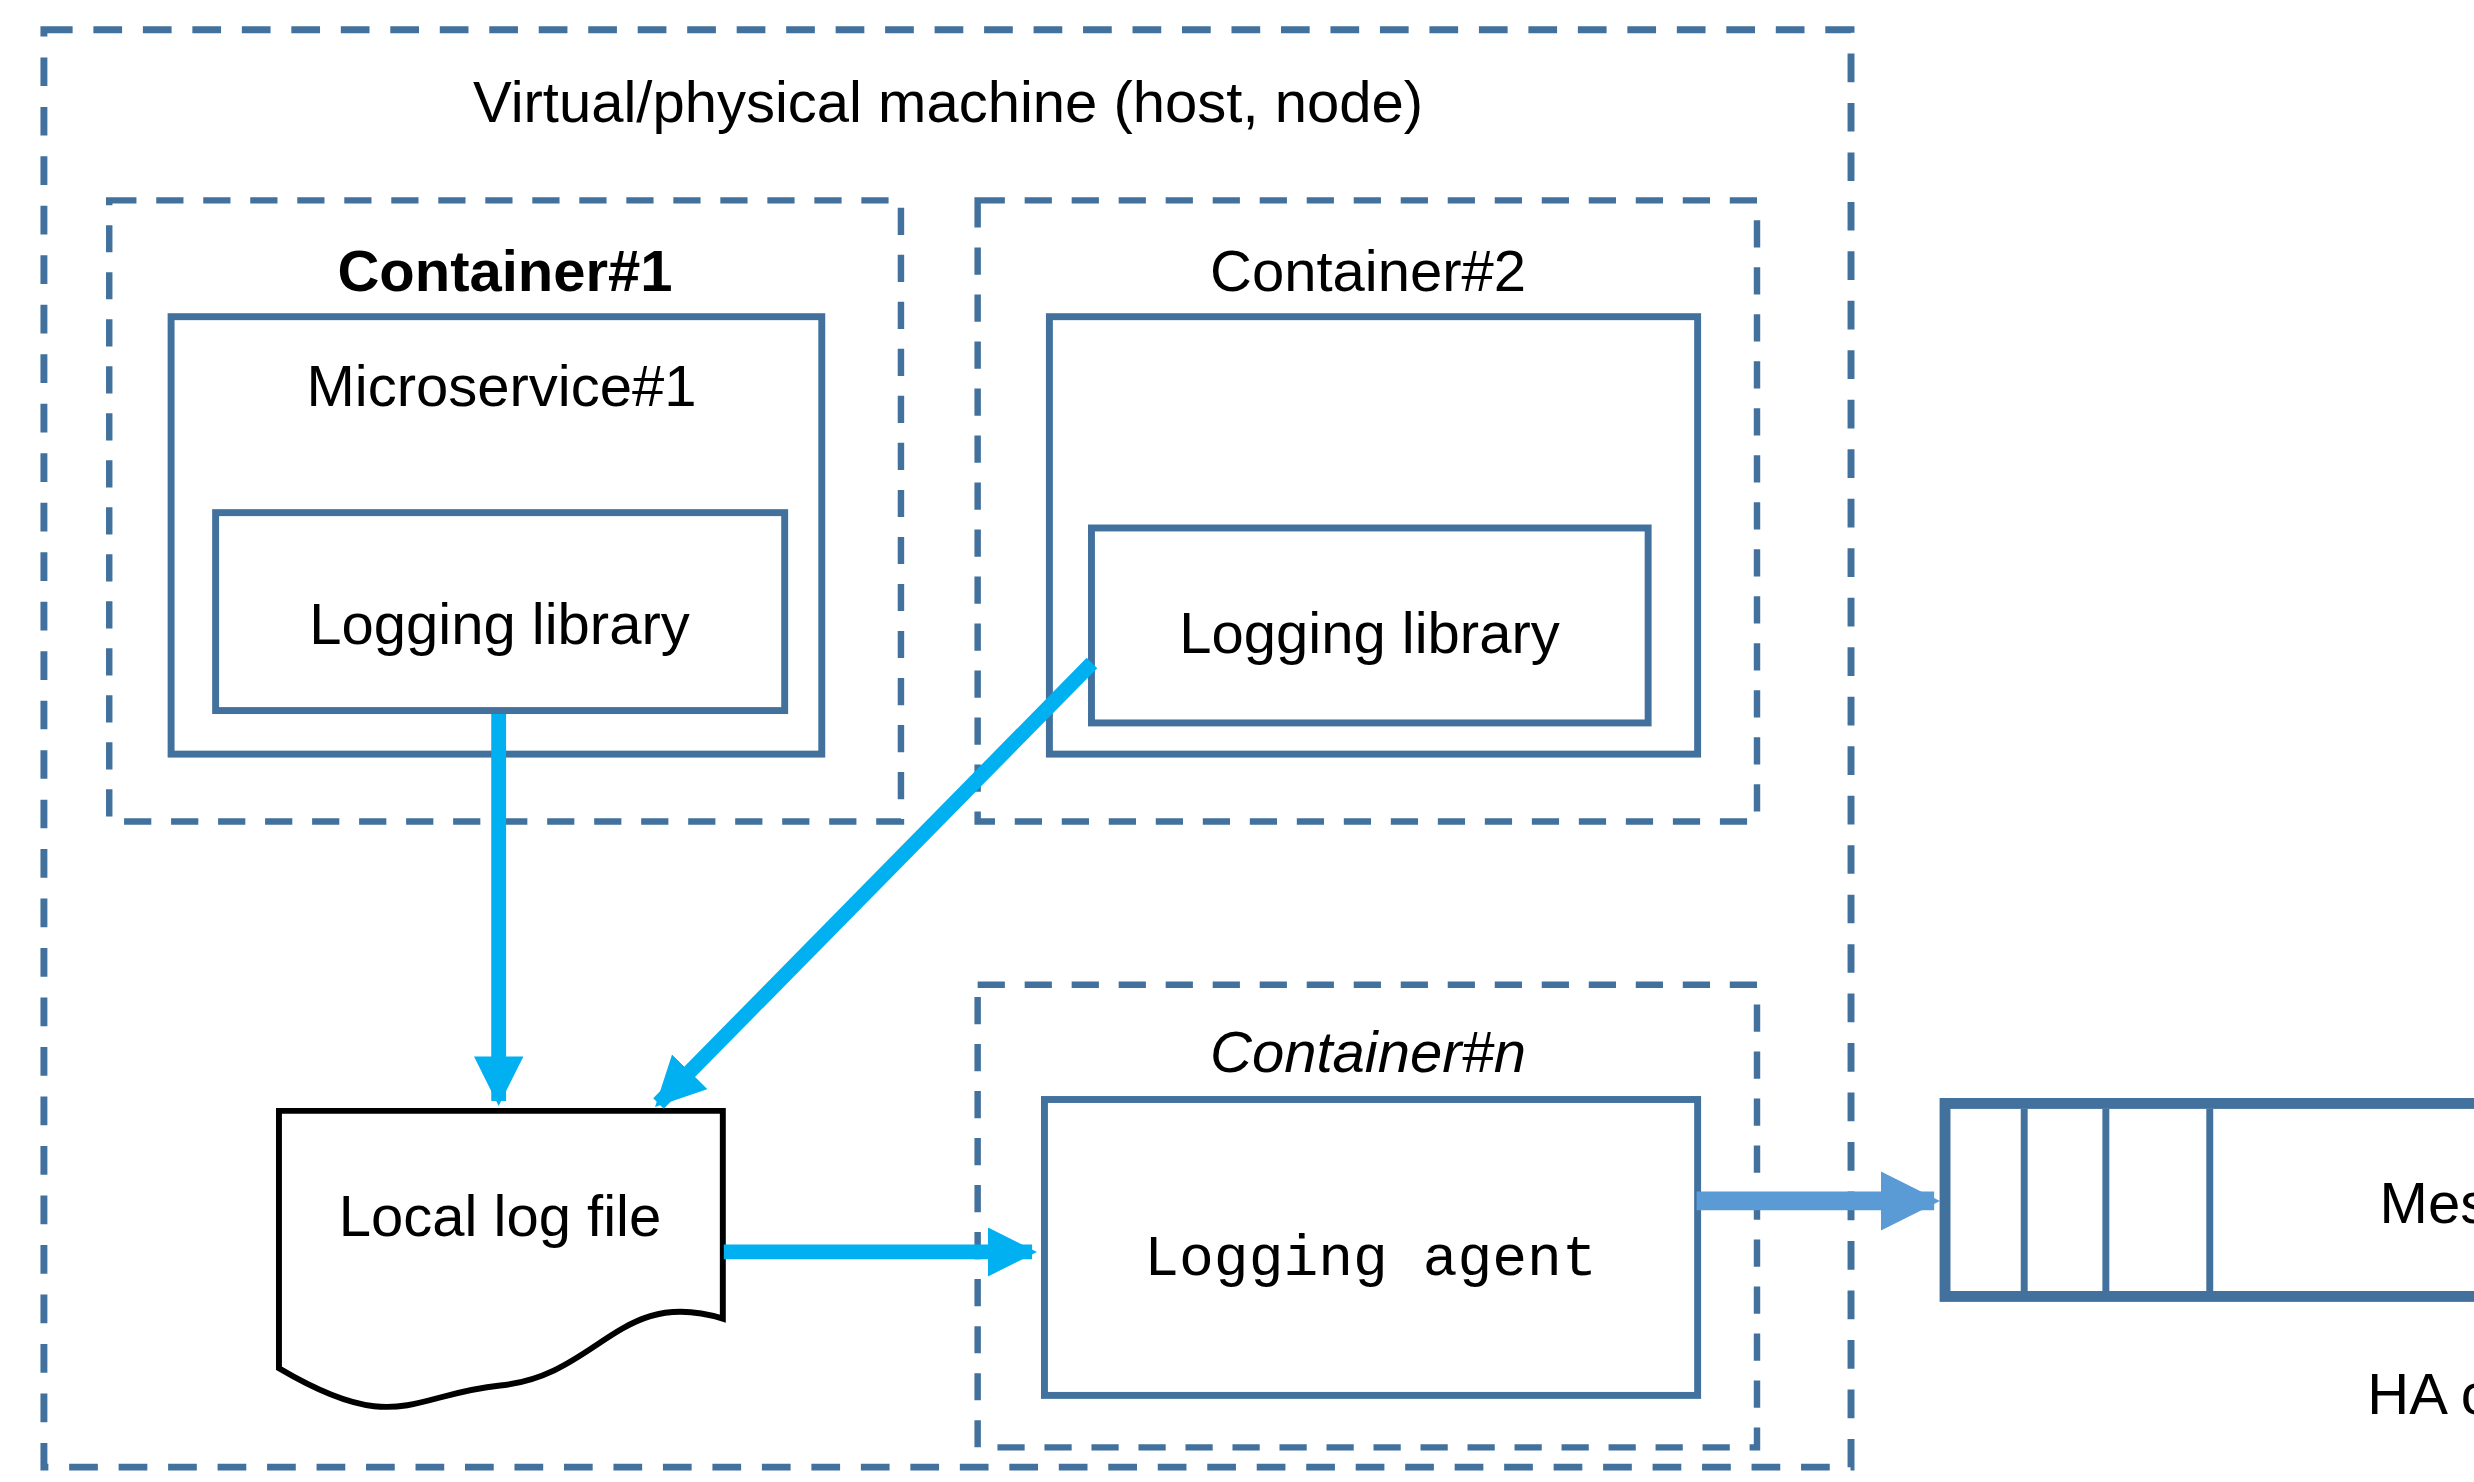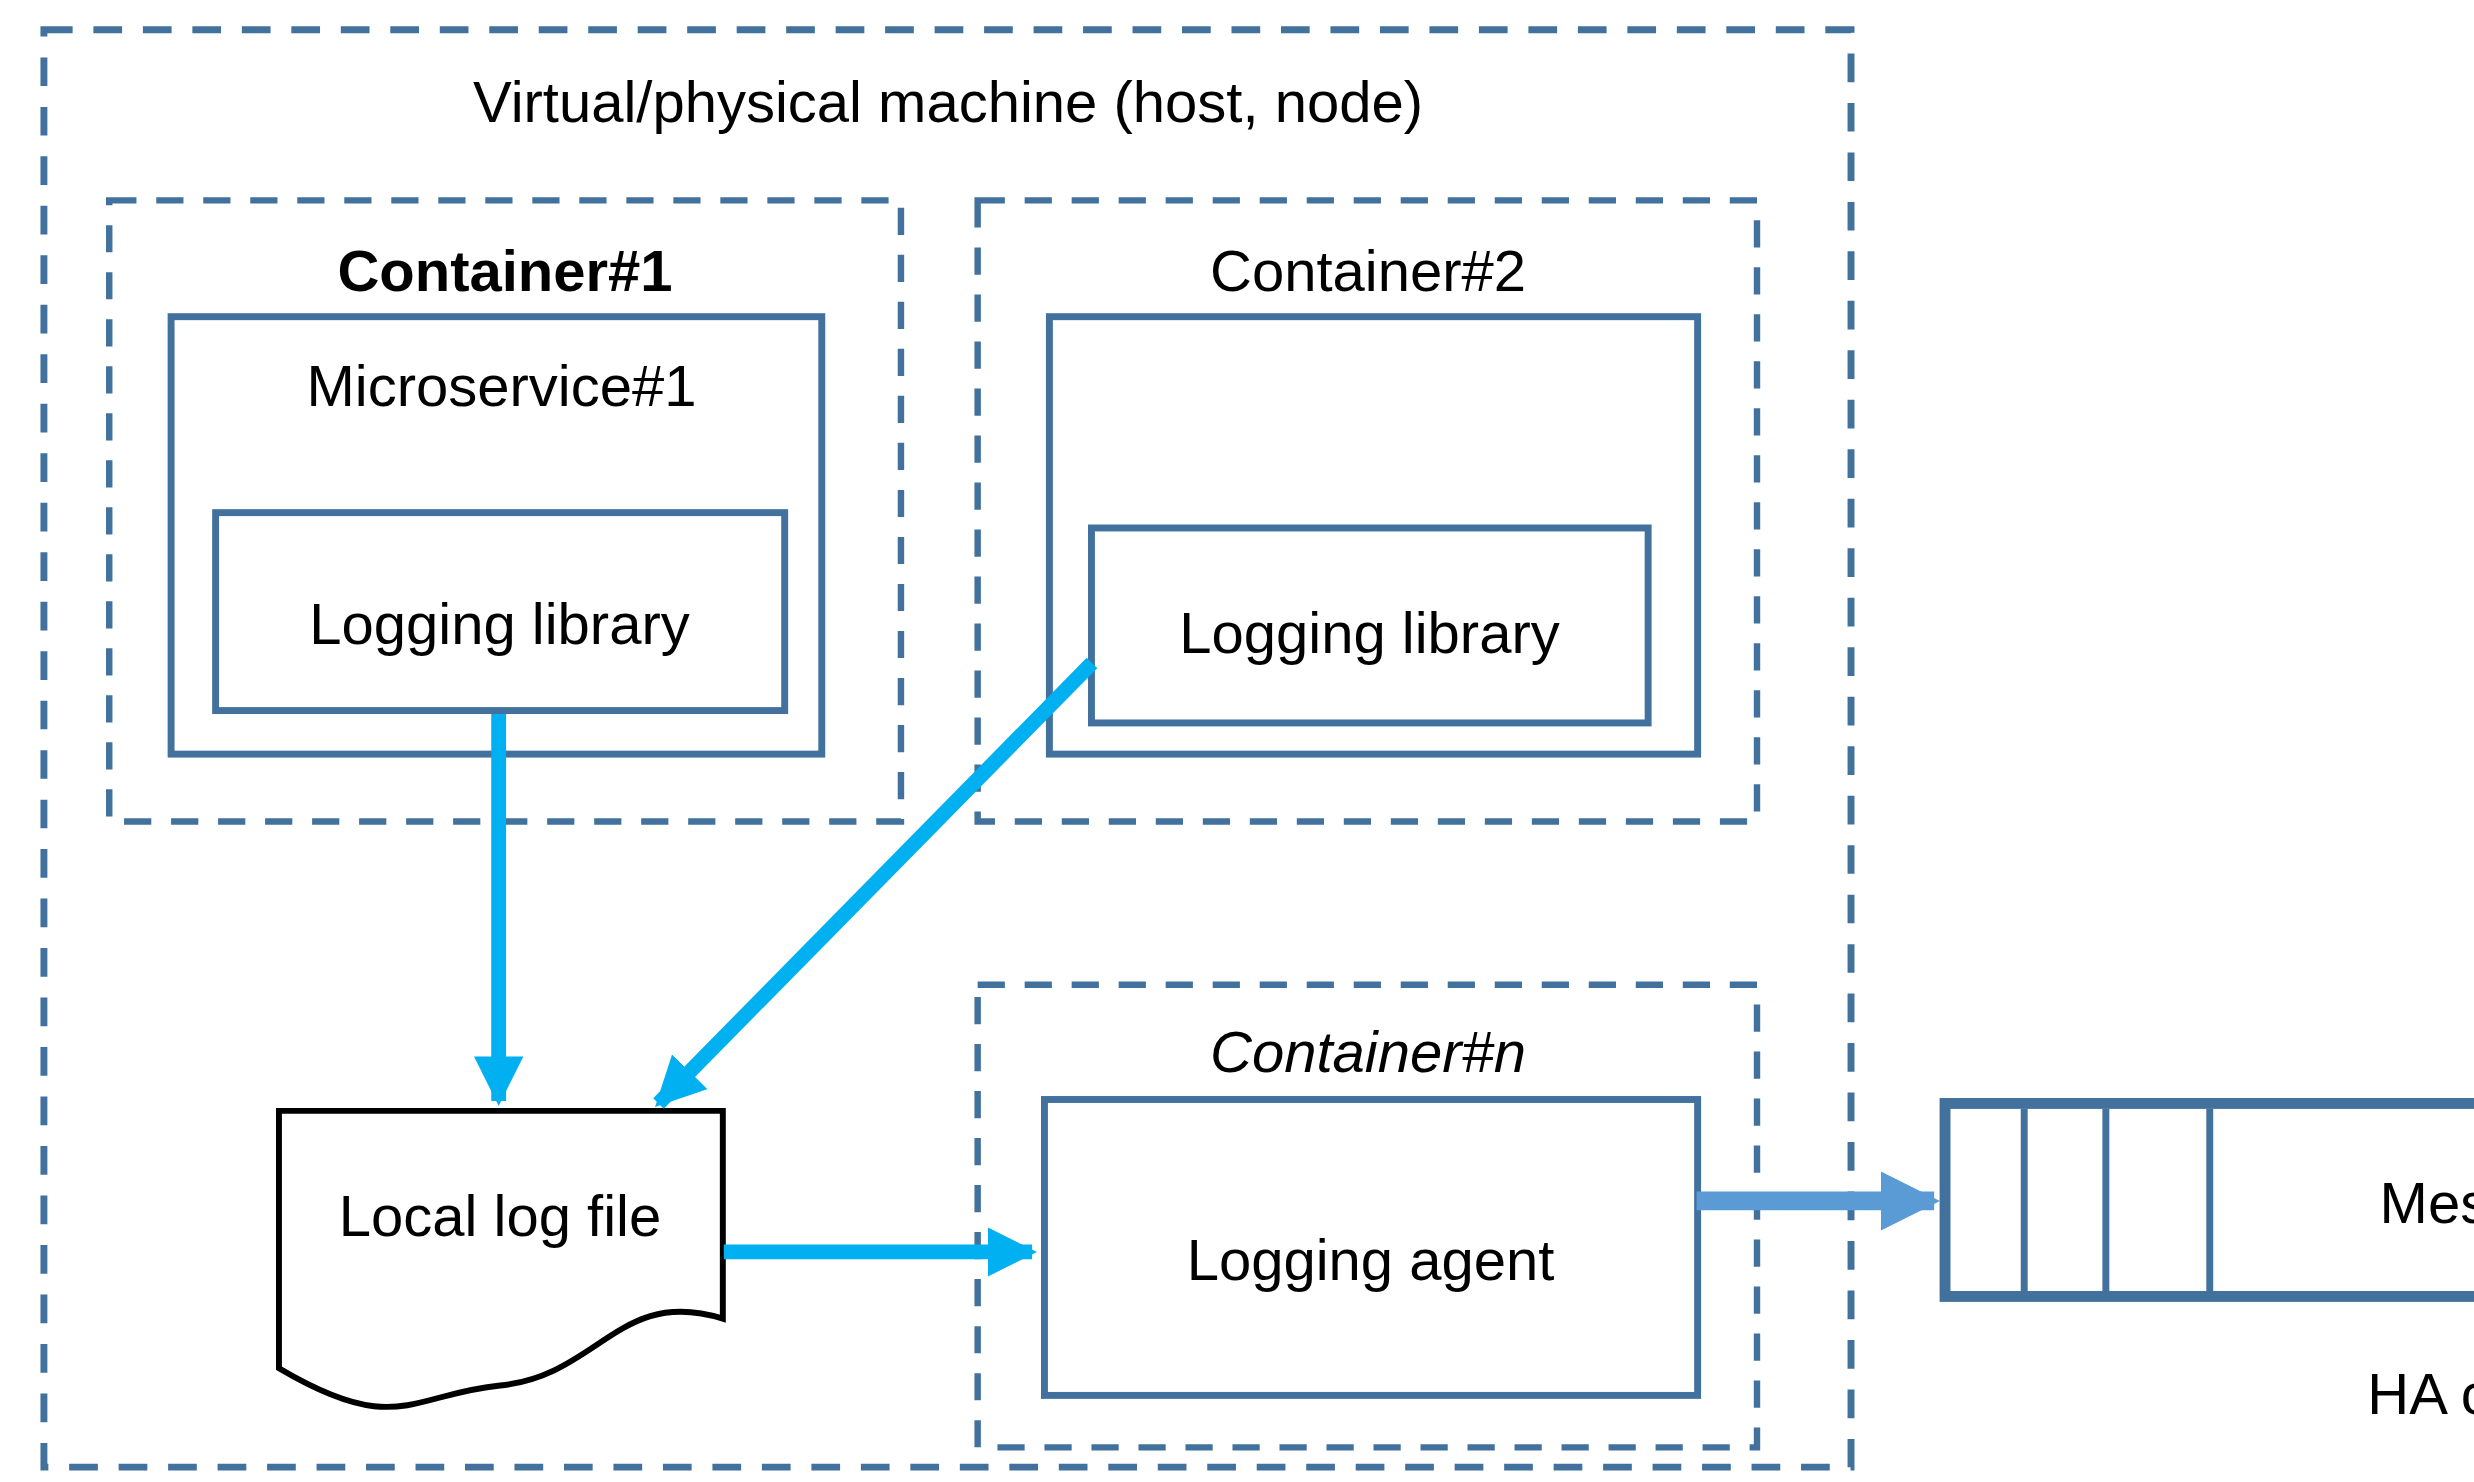--- a/index.html
+++ b/index.html
@@ -62,21 +62,21 @@
   <div class="lbl" style="left:44px;top:62px;width:1808px;">Virtual/physical machine (host, node)</div>
 
   <div class="lbl" style="left:109px;top:231px;width:792px;font-weight:bold;">Container#1</div>
   <div class="lbl" style="left:176px;top:346px;width:651px;">Microservice#1</div>
   <div class="lbl" style="left:215px;top:584px;width:569px;">Logging library</div>
 
   <div class="lbl" style="left:978px;top:231px;width:780px;">Container#2</div>
   <div class="lbl" style="left:1091px;top:593px;width:557px;">Logging library</div>
 
   <div class="lbl" style="left:978px;top:1012px;width:780px;font-style:italic;">Container#n</div>
-  <div class="lbl" style="left:1044px;top:1220px;width:653px;">Logging agent</div>
+  <div class="lbl" style="left:1044px;top:1220px;width:653px;font-family:Liberation Mono, monospace;">Logging agent</div>
 
   <div class="lbl lh175" style="left:302px;top:1172px;width:396px;">Local log file</div>
 
   <div class="lbl" style="left:2210px;top:1163px;width:755px;">Message broker</div>
   <div class="lbl" style="left:2143px;top:1354px;width:742px;">HA clusters</div>
 
 </div>
 
 
 </body></html>

